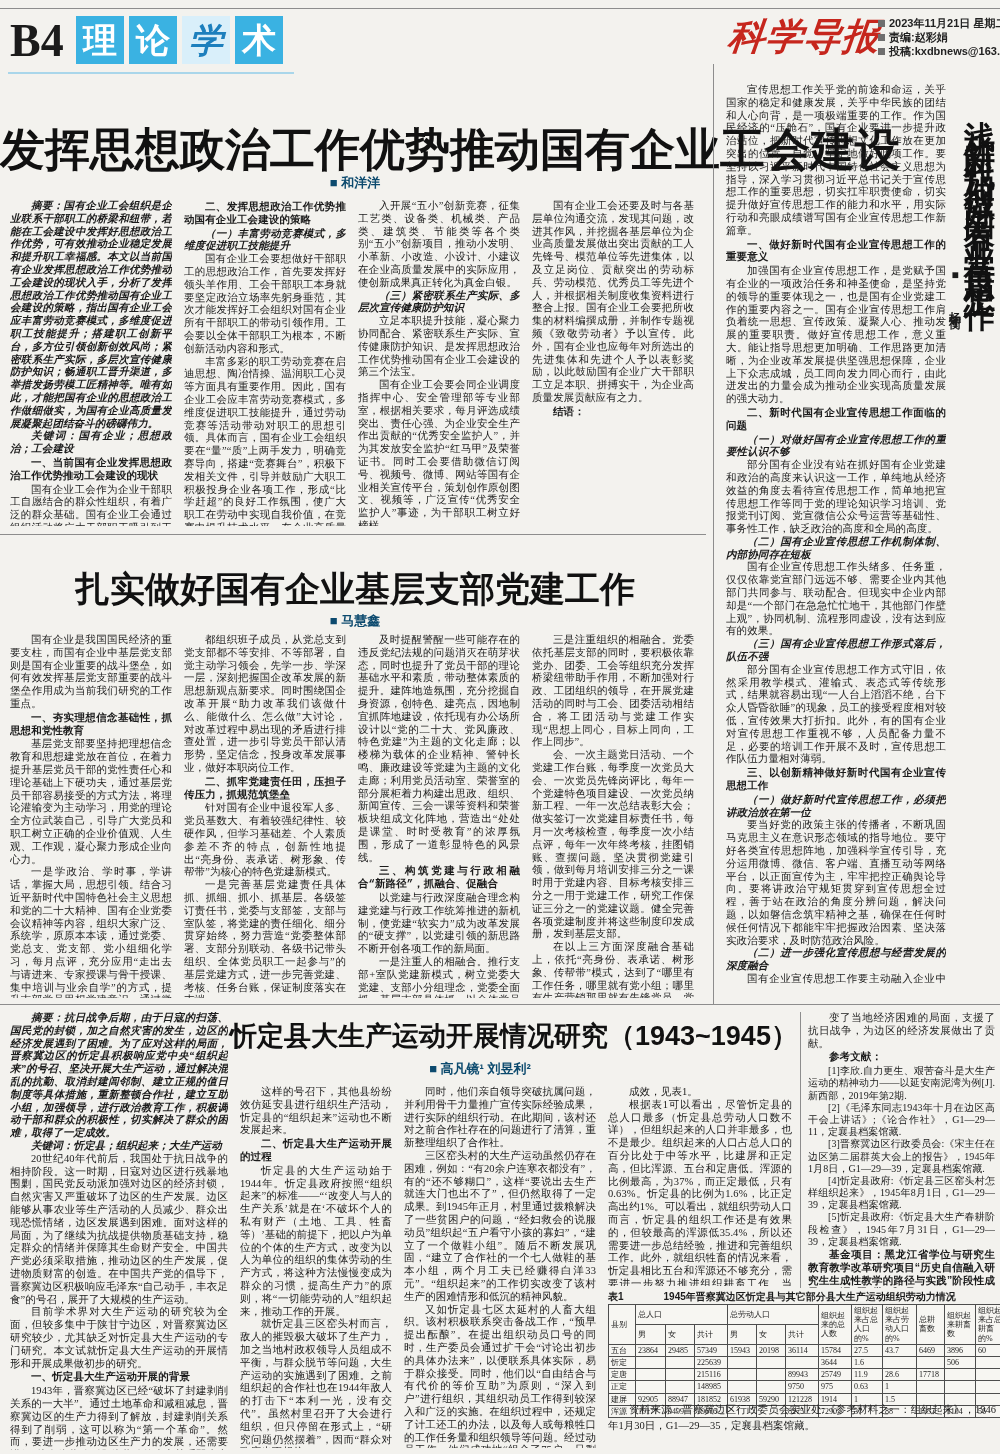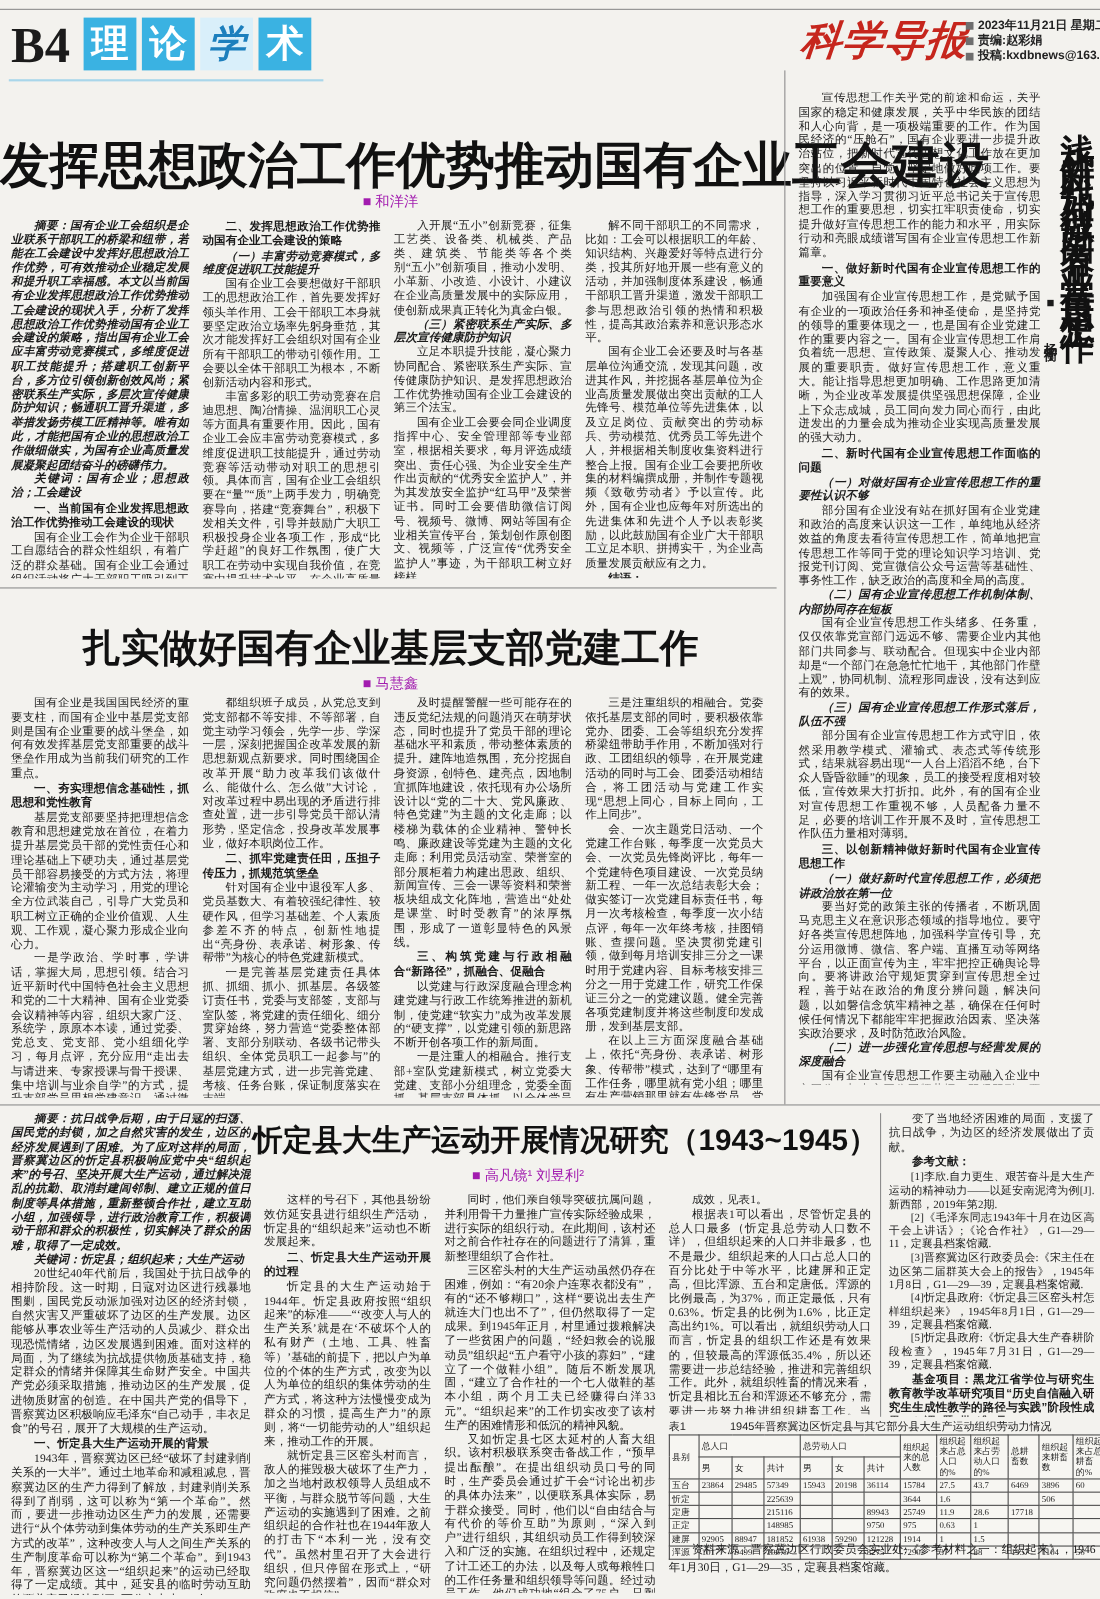--- a/index.html
+++ b/index.html
@@ -23,42 +23,42 @@
             letter-spacing:1px;transform:skewX(-6deg);white-space:nowrap;}
   .pubinfo{position:absolute;left:878px;top:16px;width:120px;
            font-family:"Liberation Sans","DejaVu Sans",sans-serif;font-size:11px;
            font-weight:bold;color:#222;}
   .publine{display:flex;align-items:center;gap:4px;line-height:14px;white-space:nowrap;}
   .sq{width:7px;height:7px;background:#6e6e6e;flex:0 0 auto;display:inline-block;}
 
   
   .art-title{position:absolute;text-align:center;font-weight:bold;color:#111;
              font-family:"Liberation Sans","DejaVu Sans",sans-serif;white-space:nowrap;}
-  .art-author{position:absolute;text-align:center;font-size:13px;font-weight:normal;
-              font-family:"Liberation Sans","DejaVu Sans",sans-serif;color:#a21caf;}
+  .art-author{position:absolute;text-align:center;font-size:13px;font-weight:bold;
+              font-family:"Liberation Sans","DejaVu Sans",sans-serif;color:#0c4a6e;}
   .col{position:absolute;overflow:hidden;text-align:justify;text-justify:inter-ideograph;}
   .para{font-size:10.5px;line-height:1.22;text-indent:2em;letter-spacing:.1px;margin:0;}
   .para.abstract{font-weight:bold;font-style:italic;}
-  .para.h-section{font-weight:bold;font-family:Liberation Serif, serif;
+  .para.h-section{font-weight:bold;font-family:Liberation Mono, monospace;
                   font-style:normal;margin:1px 0;}
   .para.h-sub{font-weight:bold;font-style:italic;}
   .para.ref{font-size:10px;}
   .para.fund{font-weight:bold;font-family:"Liberation Sans","DejaVu Sans",sans-serif;}
 
   
   .vtitle{position:absolute;writing-mode:vertical-rl;text-orientation:upright;
           font-family:"Liberation Sans","DejaVu Sans",sans-serif;font-weight:bold;
           font-size:31px;letter-spacing:10px;color:#111;}
   .vauthor{position:absolute;writing-mode:vertical-rl;text-orientation:upright;
            font-size:12px;font-weight:bold;letter-spacing:3px;
            font-family:"Liberation Sans","DejaVu Sans",sans-serif;}
 
   
   .tbl-caption{position:absolute;display:flex;gap:40px;align-items:baseline;
-               font-family:"Liberation Sans","DejaVu Sans",sans-serif;font-weight:normal;}
+               font-family:"Liberation Sans","DejaVu Sans",sans-serif;font-weight:bold;}
   .tbl-caption .lab{font-size:10px;}
   .tbl-caption .cap{font-size:10px;}
   table.data{position:absolute;border-collapse:collapse;table-layout:fixed;
              font-size:8px;line-height:1.15;background:#f7f6f2;}
   table.data th,table.data td{border:1px solid #4d4d4d;padding:1px 2px;font-weight:normal;
              text-align:left;vertical-align:middle;overflow:hidden;}
   .tbl-source{position:absolute;font-size:10.5px;line-height:1.5;text-indent:2em;
               text-align:justify;}
 </style>
 </head>
@@ -108,21 +108,20 @@
     <p class="para body">国有企业工会要想做好干部职工的思想政治工作，首先要发挥好领头羊作用、工会干部职工本身就要坚定政治立场率先躬身垂范，其次才能发挥好工会组织对国有企业所有干部职工的带动引领作用。工会要以全体干部职工为根本，不断创新活动内容和形式。</p>
     <p class="para body">丰富多彩的职工劳动竞赛在启迪思想、陶冶情操、温润职工心灵等方面具有重要作用。因此，国有企业工会应丰富劳动竞赛模式，多维度促进职工技能提升，通过劳动竞赛等活动带动对职工的思想引领。具体而言，国有企业工会组织要在“量”“质”上两手发力，明确竞赛导向，搭建“竞赛舞台”，积极下发相关文件，引导并鼓励广大职工积极投身企业各项工作，形成“比学赶超”的良好工作氛围，使广大职工在劳动中实现自我价值，在竞赛中提升技术水平、在企业高质量发展中发挥更大作用。</p>
   </div>
 <div class="col" style="left:358px;top:200px;width:162px;height:326px;">
     <p class="para body">入开展“五小”创新竞赛，征集工艺类、设备类、机械类、产品类、建筑类、节能类等各个类别“五小”创新项目，推动小发明、小革新、小改造、小设计、小建议在企业高质量发展中的实际应用，使创新成果真正转化为真金白银。</p>
     <p class="para h-sub">（三）紧密联系生产实际、多层次宣传健康防护知识</p>
     <p class="para body">立足本职提升技能，凝心聚力协同配合、紧密联系生产实际、宣传健康防护知识、是发挥思想政治工作优势推动国有企业工会建设的第三个法宝。</p>
     <p class="para body">国有企业工会要会同企业调度指挥中心、安全管理部等专业部室，根据相关要求，每月评选成绩突出、责任心强、为企业安全生产作出贡献的“优秀安全监护人”，并为其发放安全监护“红马甲”及荣誉证书。同时工会要借助微信订阅号、视频号、微博、网站等国有企业相关宣传平台，策划创作原创图文、视频等，广泛宣传“优秀安全监护人”事迹，为干部职工树立好榜样。</p>
   </div>
 <div class="col" style="left:532px;top:200px;width:162px;height:326px;">
-    <p class="para body">解不同干部职工的不同需求，比如：工会可以根据职工的年龄、知识结构、兴趣爱好等特点进行分类，投其所好地开展一些有意义的活动，并加强制度体系建设，畅通干部职工晋升渠道，激发干部职工参与思想政治引领的热情和积极性，提高其政治素养和意识形态水平。</p>
     <p class="para body">国有企业工会还要及时与各基层单位沟通交流，发现其问题，改进其作风，并挖掘各基层单位为企业高质量发展做出突出贡献的工人先锋号、模范单位等先进集体，以及立足岗位、贡献突出的劳动标兵、劳动模范、优秀员工等先进个人，并根据相关制度收集资料进行整合上报。国有企业工会要把所收集的材料编撰成册，并制作专题视频《致敬劳动者》予以宣传。此外，国有企业也应每年对所选出的先进集体和先进个人予以表彰奖励，以此鼓励国有企业广大干部职工立足本职、拼搏实干，为企业高质量发展贡献应有之力。</p>
     <p class="para h-section">结语：</p>
   </div>
 
 <div class="rule-h" style="left:0;top:534px;width:706px;"></div>
 
 <div class="art-title" style="left:0;top:566px;width:710px;font-size:35px;">扎实做好国有企业基层支部党建工作</div>
 <div class="art-author" style="left:0;top:612px;width:710px;text-align:center;">■ 马慧鑫</div>
 
 <div class="col" style="left:10px;top:634px;width:162px;height:364px;">
@@ -172,20 +171,21 @@
 <div class="vauthor" style="left:946px;top:268px;height:120px;">■ 杨守衡</div>
 
 <div class="vtitle" style="left:958px;top:96px;height:880px;">浅析新时代如何做好国有企业宣传思想工作</div>
 
 <div class="rule-h" style="left:0;top:1004px;width:1000px;"></div>
 
 <div class="col" style="left:10px;top:1012px;width:218px;height:438px;">
     <p class="para abstract">摘要：抗日战争后期，由于日寇的扫荡、国民党的封锁，加之自然灾害的发生，边区的经济发展遇到了困难。为了应对这样的局面，晋察冀边区的忻定县积极响应党中央“组织起来”的号召、坚决开展大生产运动，通过解决混乱的抗勤、取消封建闾邻制、建立正规的值日制度等具体措施，重新整顿合作社，建立互助小组，加强领导，进行政治教育工作，积极调动干部和群众的积极性，切实解决了群众的困难，取得了一定成效。</p>
     <p class="para abstract">关键词：忻定县；组织起来；大生产运动</p>
     <p class="para body">20世纪40年代前后，我国处于抗日战争的相持阶段。这一时期，日寇对边区进行残暴地围剿，国民党反动派加强对边区的经济封锁，自然灾害又严重破坏了边区的生产发展。边区能够从事农业等生产活动的人员减少、群众出现恐慌情绪，边区发展遇到困难。面对这样的局面，为了继续为抗战提供物质基础支持，稳定群众的情绪并保障其生命财产安全。中国共产党必须采取措施，推动边区的生产发展，促进物质财富的创造。在中国共产党的倡导下，晋察冀边区积极响应毛泽东“自己动手，丰衣足食”的号召，展开了大规模的生产运动。</p>
+    <p class="para body">目前学术界对大生产运动的研究较为全面，但较多集中于陕甘宁边区，对晋察冀边区研究较少，尤其缺乏对忻定县大生产运动的专门研究。本文试就忻定县大生产运动的开展情形和开展成果做初步的研究。</p>
     <p class="para h-section">一、忻定县大生产运动开展的背景</p>
     <p class="para body">1943年，晋察冀边区已经“破坏了封建剥削关系的一大半”。通过土地革命和减租减息，晋察冀边区的生产力得到了解放，封建剥削关系得到了削弱，这可以称为“第一个革命”。然而，要进一步推动边区生产力的发展，还需要进行“从个体劳动到集体劳动的生产关系即生产方式的改革”，这种改变人与人之间生产关系的生产制度革命可以称为“第二个革命”。到1943年，晋察冀边区这一“组织起来”的运动已经取得了一定成绩。其中，延安县的临时劳动互助的覆盖率已经达到了“百分之七十”。在</p>
   </div>
 
 <div class="art-title" style="left:230px;top:1018px;width:500px;font-size:27px;">忻定县大生产运动开展情况研究（1943~1945）</div>
 <div class="art-author" style="left:230px;top:1060px;width:500px;">■ 高凡镜¹ 刘昱利²</div>
 
 <div class="col" style="left:240px;top:1086px;width:152px;height:362px;">
     <p class="para body">这样的号召下，其他县纷纷效仿延安县进行组织生产活动，忻定县的“组织起来”运动也不断发展起来。</p>
     <p class="para h-section">二、忻定县大生产运动开展的过程</p>

